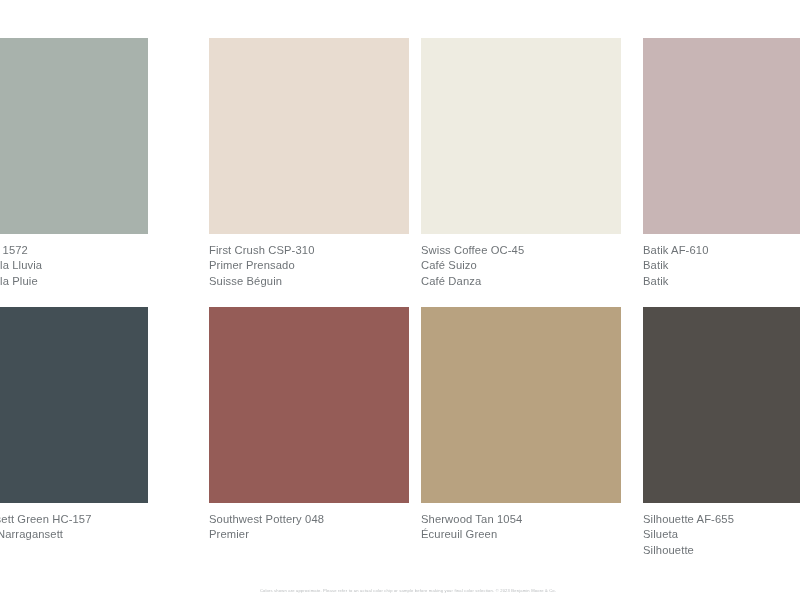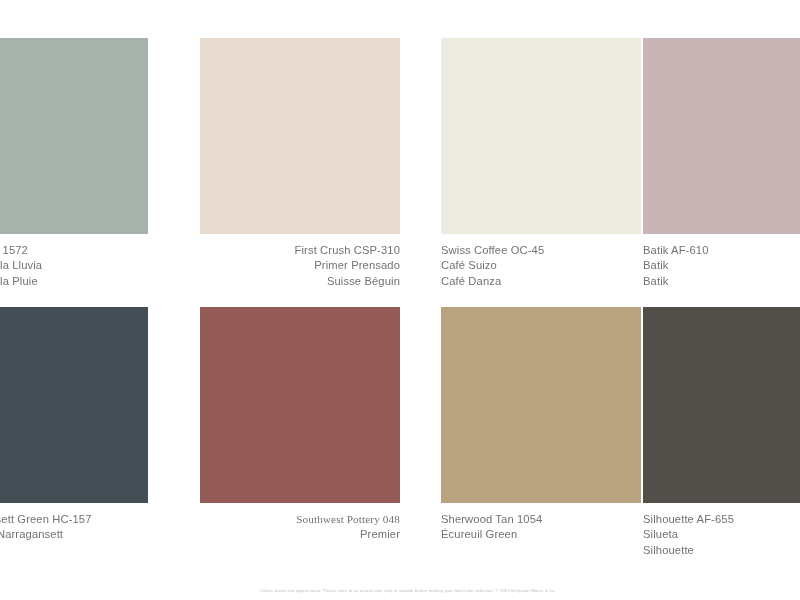--- a/index.html
+++ b/index.html
@@ -47,22 +47,22 @@
   }
   .swatch-row.row-0 { top: 38px; }
   .swatch-row.row-1 { top: 307px; }
 
   .swatch-cell {
     position: absolute;
     top: 0;
     width: 200px;
   }
   .swatch-cell.col-0 { left: 0px; }
-  .swatch-cell.col-1 { left: 252px; text-align: right; }
-  .swatch-cell.col-2 { left: 473px; margin-left: 20px; }
+  .swatch-cell.col-1 { left: 261px; }
+  .swatch-cell.col-2 { left: 473px; }
   .swatch-cell.col-3 { left: 695px; }
 
   .swatch-chip {
     width: 200px;
     height: 196px;
     display: block;
   }
 
   .swatch-labels {
     padding-top: 9px;
@@ -150,21 +150,21 @@
           <div class="swatch-labels">
             <span class="swatch-name" style="color: rgb(110, 115, 119);">Narragansett Green HC-157</span>
             <span class="swatch-name-es" style="color: rgb(110, 115, 119);">Verde de Narragansett</span>
             <span class="swatch-name-fr" style="color: rgb(110, 115, 119);">Marin</span>
           </div>
         </div>
 
         <div class="swatch-cell col-1">
           <div class="swatch-chip" style="background-color: rgb(149, 92, 87);"></div>
           <div class="swatch-labels">
-            <span class="swatch-name" style="color: rgb(110, 115, 119); font-family: Liberation Serif, serif;">Southwest Pottery 048</span>
+            <span class="swatch-name" style="color: rgb(110, 115, 119);">Southwest Pottery 048</span>
             <span class="swatch-name-fr" style="color: rgb(110, 115, 119);">Premier</span>
           </div>
         </div>
 
         <div class="swatch-cell col-2">
           <div class="swatch-chip" style="background-color: rgb(184, 162, 128);"></div>
           <div class="swatch-labels">
             <span class="swatch-name" style="color: rgb(110, 115, 119);">Sherwood Tan 1054</span>
             <span class="swatch-name-fr" style="color: rgb(110, 115, 119);">Écureuil Green</span>
           </div>

